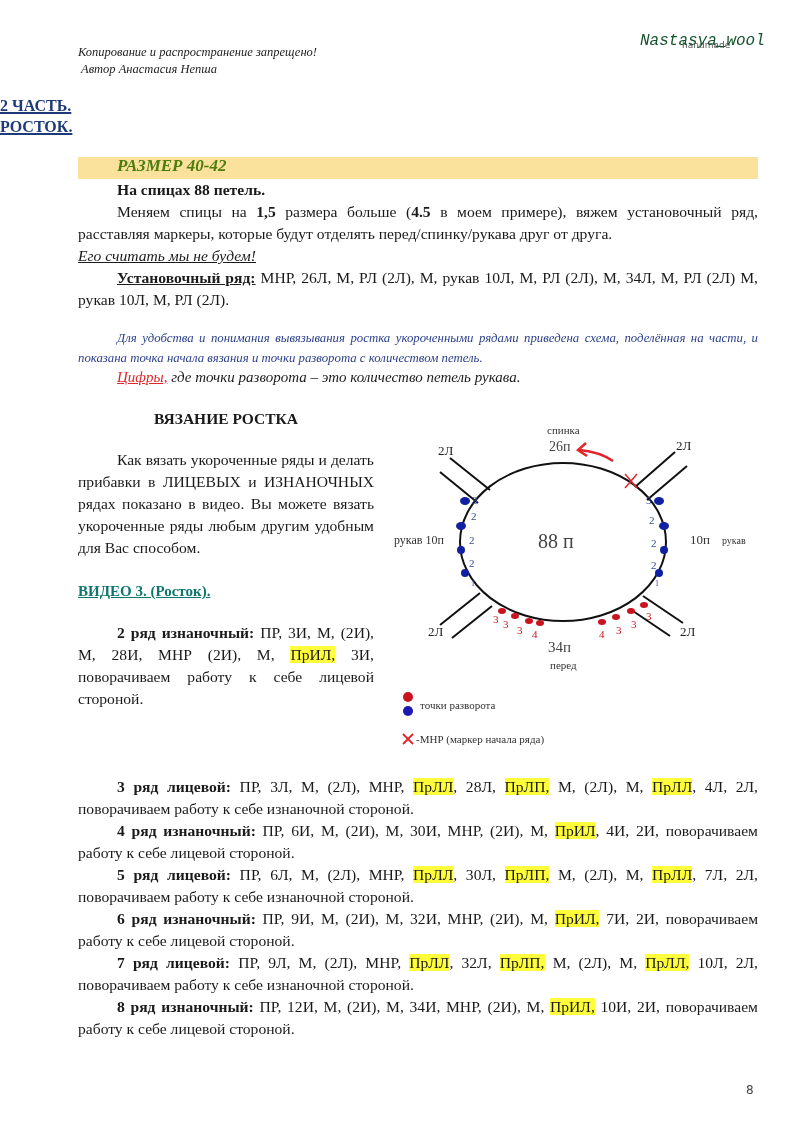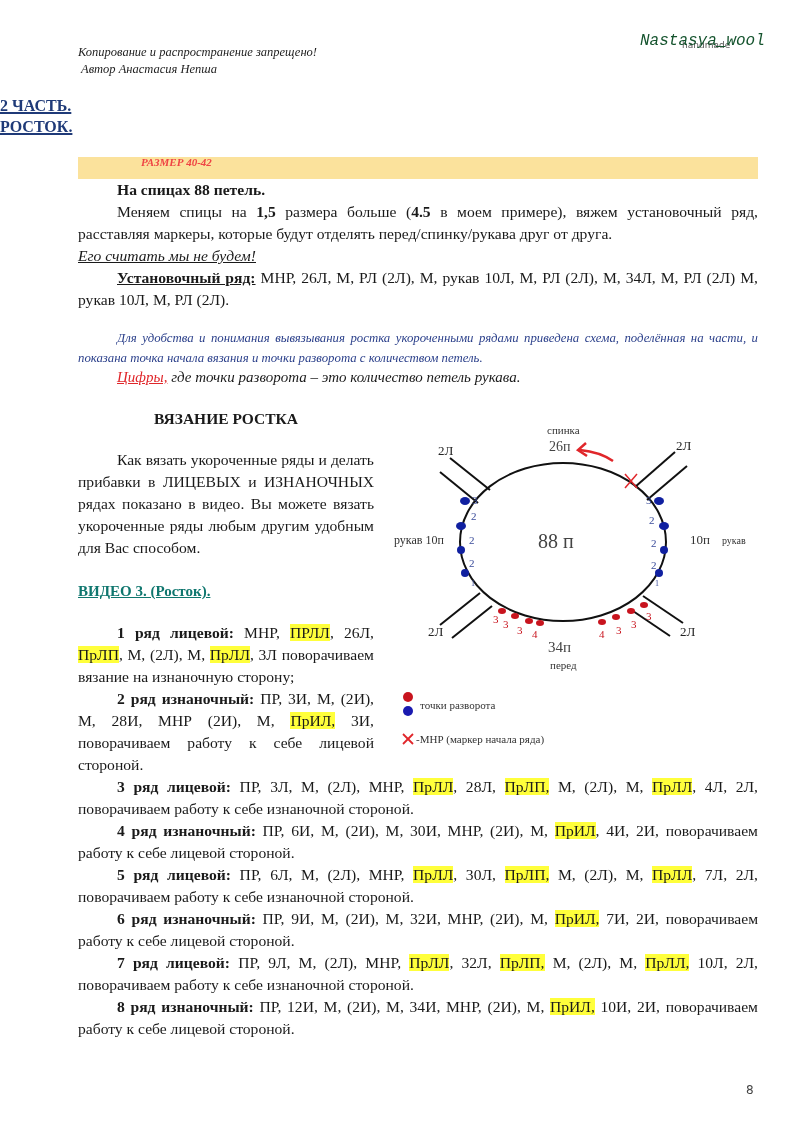--- a/index.html
+++ b/index.html
@@ -11,21 +11,21 @@
   .copyright .l2 { padding-left: 3px; }
 
   .logo { left: 640px; top: 24px; width: 125px; height: 30px; color: #333; }
   .logo .hm { position: absolute; left: 42px; top: 0; font-family: "DejaVu Sans", sans-serif; font-size: 9px; color: #555; margin-top: 16px; }
   .logo .nm { position: absolute; left: 0; top: 8px; font-family: Liberation Mono, monospace; font-style: italic; font-size: 16px; color: #14532d; letter-spacing: 0px; }
 
   .title { left: 0; width: 800px; top: 95px; text-align: left; font-weight: bold; font-size: 16px; line-height: 21px; color: #1f3a78; }
   .title span { text-decoration: underline; text-decoration-thickness: 2px; }
 
   .size-band { left: 78px; top: 157px; width: 680px; height: 22px; background: #fbe29c; }
-  .size-label { left: 117px; top: 156px; font-weight: bold; font-style: italic; font-size: 11px; color: #ef4444; margin-left: 24px; }
+  .size-label { left: 117px; top: 156px; font-weight: bold; font-style: italic; font-size: 17px; color: #4d7c0f; }
 
   .para { left: 78px; width: 680px; font-size: 15.6px; line-height: 22px; text-align: justify; }
   .indent { text-indent: 39px; }
   .b { font-weight: bold; }
   .u { text-decoration: underline; }
   .i { font-style: italic; }
 
   .blue-note { left: 78px; width: 680px; top: 328px; font-style: italic; font-size: 12.8px; line-height: 20px; color: #2a3f8a; text-align: justify; }
   .red-line { left: 78px; width: 680px; top: 367px; font-style: italic; font-size: 15px; line-height: 20px; text-indent: 39px; }
   .red { color: #e0262a; text-decoration: underline; }
@@ -69,21 +69,20 @@
 </div>
 
 <div class="abs blue-note"><span style="padding-left:39px"></span><span>Для удобства и понимания вывязывания ростка укороченными рядами приведена схема, поделённая на части, и показана точка начала вязания и точки разворота с количеством петель.</span></div>
 <div class="abs red-line"><span class="red">Цифры,</span><span> где точки разворота – это количество петель рукава.</span></div>
 
 <div class="abs sec-head">ВЯЗАНИЕ РОСТКА</div>
 <div class="abs left-col indent" style="top:449px;">Как вязать укороченные ряды и делать прибавки в ЛИЦЕВЫХ и ИЗНАНОЧНЫХ рядах показано в видео. Вы можете вязать укороченные ряды любым другим удобным для Вас способом.</div>
 <div class="abs video-link">ВИДЕО 3. (Росток).</div>
 
 <div class="abs left-col" style="top:622px;">
-  <div class="indent"><b>1 ряд лицевой:</b><span> МНР, </span><span class="hl">ПРЛЛ</span><span>, 26Л, </span><span class="hl">ПрЛП</span><span>, М, (2Л), М, </span><span class="hl">ПрЛЛ</span><span>, 3Л поворачиваем вязание на изнаночную сторону;</span></div>
   <div class="indent"><b>2 ряд изнаночный:</b><span> ПР, 3И, М, (2И), М, 28И, МНР (2И), М, </span><span class="hl">ПрИЛ,</span><span> 3И, поворачиваем работу к себе лицевой стороной.</span></div>
 </div>
 
 <div class="abs para" style="top:776px;">
   <div class="indent"><b>3 ряд лицевой:</b><span> ПР, 3Л, М, (2Л), МНР, </span><span class="hl">ПрЛЛ</span><span>, 28Л, </span><span class="hl">ПрЛП,</span><span> М, (2Л), М, </span><span class="hl">ПрЛЛ</span><span>, 4Л, 2Л, поворачиваем работу к себе изнаночной стороной.</span></div>
   <div class="indent"><b>4 ряд изнаночный:</b><span> ПР, 6И, М, (2И), М, 30И, МНР, (2И), М, </span><span class="hl">ПрИЛ</span><span>, 4И, 2И, поворачиваем работу к себе лицевой стороной.</span></div>
   <div class="indent"><b>5 ряд лицевой:</b><span> ПР, 6Л, М, (2Л), МНР, </span><span class="hl">ПрЛЛ</span><span>, 30Л, </span><span class="hl">ПрЛП,</span><span> М, (2Л), М, </span><span class="hl">ПрЛЛ</span><span>, 7Л, 2Л, поворачиваем работу к себе изнаночной стороной.</span></div>
   <div class="indent"><b>6 ряд изнаночный:</b><span> ПР, 9И, М, (2И), М, 32И, МНР, (2И), М, </span><span class="hl">ПрИЛ,</span><span> 7И, 2И, поворачиваем работу к себе лицевой стороной.</span></div>
   <div class="indent"><b>7 ряд лицевой:</b><span> ПР, 9Л, М, (2Л), МНР, </span><span class="hl">ПрЛЛ</span><span>, 32Л, </span><span class="hl">ПрЛП,</span><span> М, (2Л), М, </span><span class="hl">ПрЛЛ,</span><span> 10Л, 2Л, поворачиваем работу к себе изнаночной стороной.</span></div>
   <div class="indent"><b>8 ряд изнаночный:</b><span> ПР, 12И, М, (2И), М, 34И, МНР, (2И), М, </span><span class="hl">ПрИЛ,</span><span> 10И, 2И, поворачиваем работу к себе лицевой стороной.</span></div>

